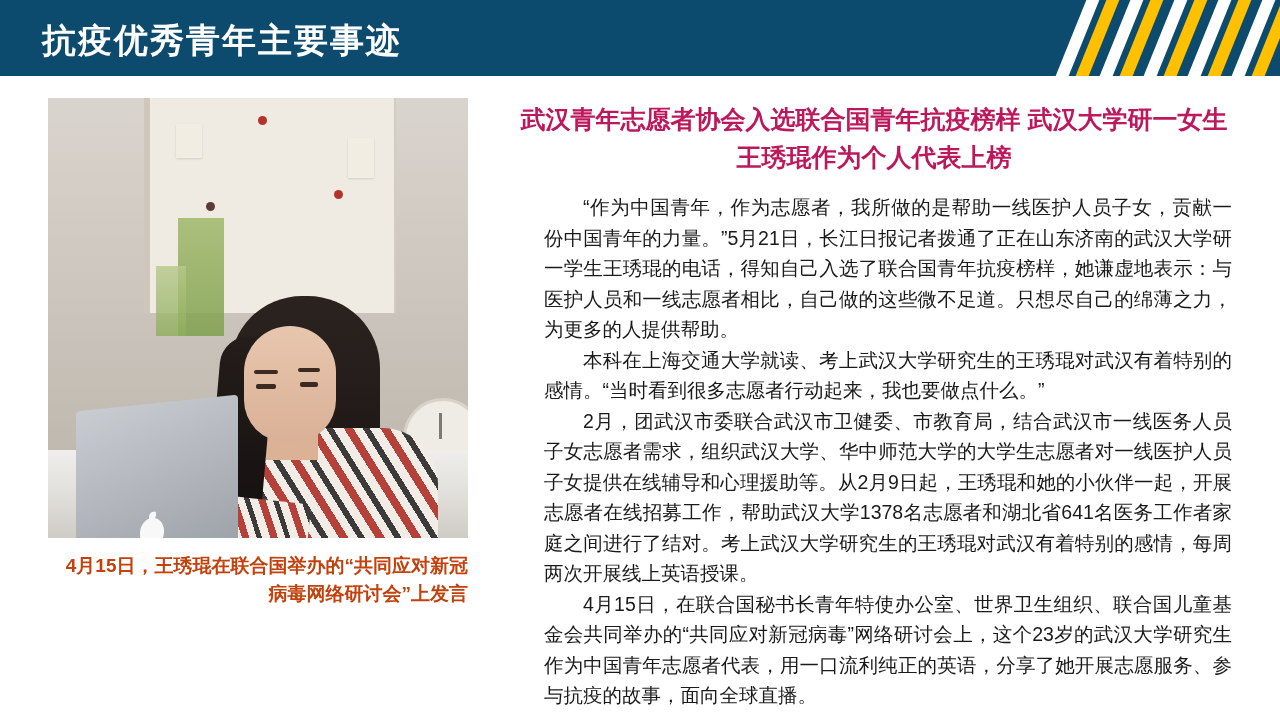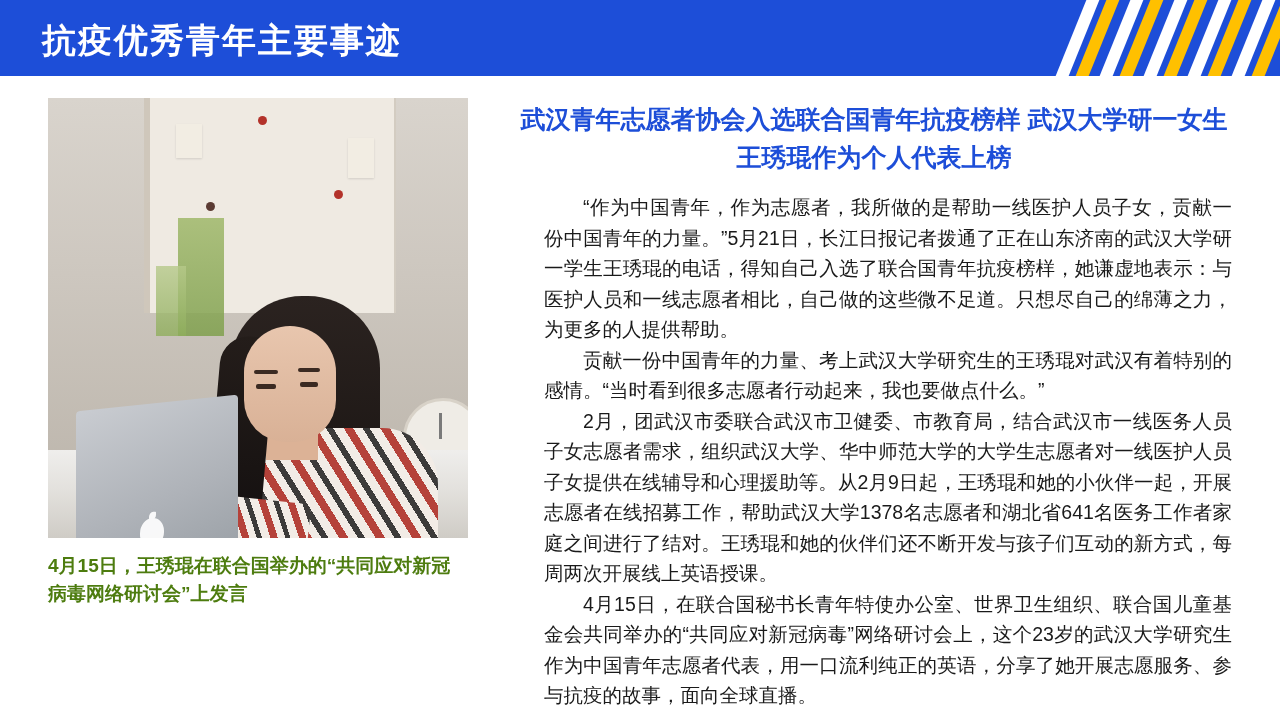--- a/index.html
+++ b/index.html
@@ -20,21 +20,21 @@
     background: #ffffff;
   }
 
   
   .header {
     position: absolute;
     left: 0;
     top: 0;
     width: 1280px;
     height: 76px;
-    background: #1d4ed8;
+    background: #0c4a6e;
     overflow: hidden;
   }
   .header-title {
     position: absolute;
     left: 42px;
     top: 20px;
     font-size: 34px;
     font-weight: bold;
     color: #ffffff;
     letter-spacing: 2px;
@@ -176,39 +176,39 @@
         #b5423a 8px, #b5423a 15px,
         #f2ece6 15px, #f2ece6 22px,
         #3c3b3a 22px, #3c3b3a 27px);
     border-radius: 40px 10px 10px 30px;
     transform: rotate(6deg);
   }
 
   .caption {
     width: 420px;
     margin-top: 14px;
-    text-align: left;
+    text-align: right;
     font-size: 19px;
     font-weight: bold;
     line-height: 28px;
-    color: #4d7c0f;
+    color: #c2410c;
   }
 
   
   .article {
     position: absolute;
     left: 516px;
     top: 100px;
     width: 716px;
   }
   .article-title {
     font-size: 25px;
     font-weight: bold;
     line-height: 38px;
-    color: #1d4ed8;
+    color: #be185d;
     text-align: center;
     margin-bottom: 16px;
   }
   .article-body p {
     margin: 0;
     font-size: 19.5px;
     line-height: 30.5px;
     color: #1a1a1a;
     text-align: justify;
   }
@@ -266,19 +266,19 @@
       <div class="ph-apple"></div>
 
     </div>
     <div class="caption">4月15日，王琇琨在联合国举办的“共同应对新冠病毒网络研讨会”上发言</div>
   </div>
 
   <div class="article">
     <div class="article-title">武汉青年志愿者协会入选联合国青年抗疫榜样 武汉大学研一女生王琇琨作为个人代表上榜</div>
     <div class="article-body">
       <p class="indent">“作为中国青年，作为志愿者，我所做的是帮助一线医护人员子女，贡献一份中国青年的力量。”5月21日，长江日报记者拨通了正在山东济南的武汉大学研一学生王琇琨的电话，得知自己入选了联合国青年抗疫榜样，她谦虚地表示：与医护人员和一线志愿者相比，自己做的这些微不足道。只想尽自己的绵薄之力，为更多的人提供帮助。</p>
-      <p class="indent">贡献一份中国青年的力量、考上武汉大学研究生的王琇琨对武汉有着特别的感情。“当时看到很多志愿者行动起来，我也要做点什么。”</p>
-      <p class="indent">2月，团武汉市委联合武汉市卫健委、市教育局，结合武汉市一线医务人员子女志愿者需求，组织武汉大学、华中师范大学的大学生志愿者对一线医护人员子女提供在线辅导和心理援助等。从2月9日起，王琇琨和她的小伙伴一起，开展志愿者在线招募工作，帮助武汉大学1378名志愿者和湖北省641名医务工作者家庭之间进行了结对。王琇琨和她的伙伴们还不断开发与孩子们互动的新方式，每周两次开展线上英语授课。</p>
+      <p class="indent">本科在上海交通大学就读、考上武汉大学研究生的王琇琨对武汉有着特别的感情。“当时看到很多志愿者行动起来，我也要做点什么。”</p>
+      <p class="indent">2月，团武汉市委联合武汉市卫健委、市教育局，结合武汉市一线医务人员子女志愿者需求，组织武汉大学、华中师范大学的大学生志愿者对一线医护人员子女提供在线辅导和心理援助等。从2月9日起，王琇琨和她的小伙伴一起，开展志愿者在线招募工作，帮助武汉大学1378名志愿者和湖北省641名医务工作者家庭之间进行了结对。考上武汉大学研究生的王琇琨对武汉有着特别的感情，每周两次开展线上英语授课。</p>
       <p class="indent">4月15日，在联合国秘书长青年特使办公室、世界卫生组织、联合国儿童基金会共同举办的“共同应对新冠病毒”网络研讨会上，这个23岁的武汉大学研究生作为中国青年志愿者代表，用一口流利纯正的英语，分享了她开展志愿服务、参与抗疫的故事，面向全球直播。</p>
     </div>
   </div>
 
 </div>
 
 </body></html>

